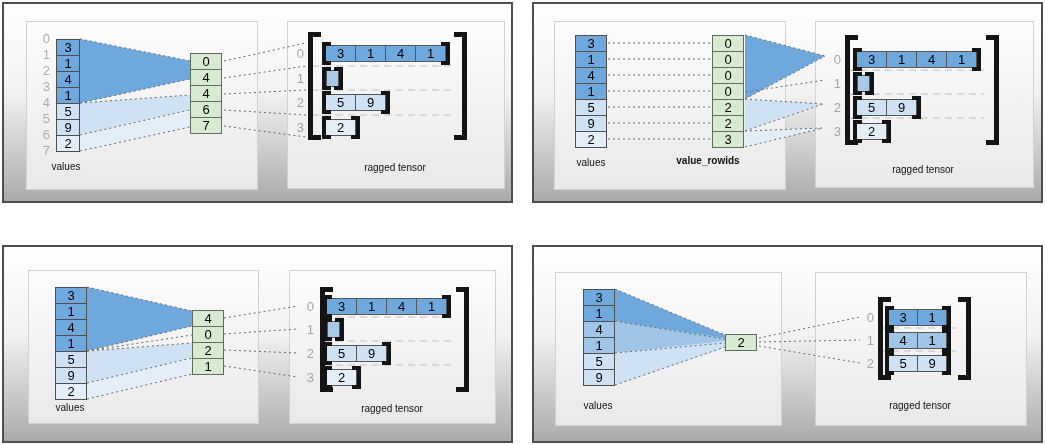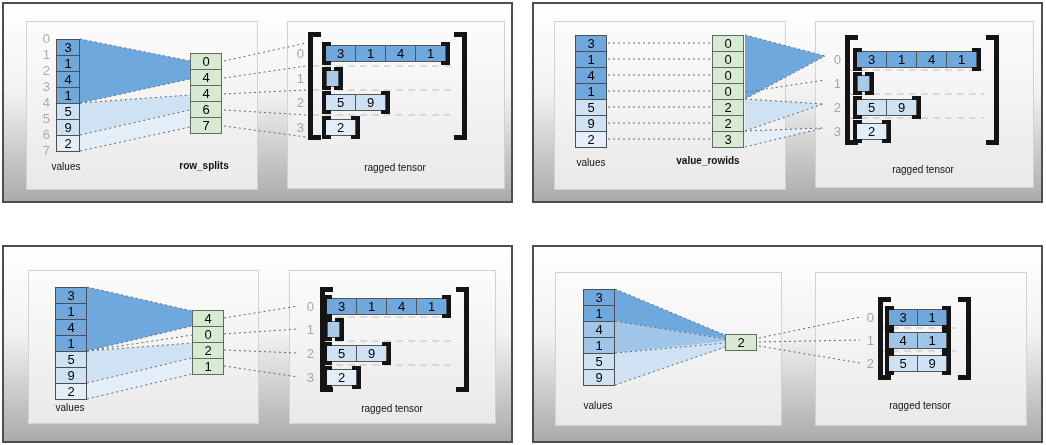--- a/index.html
+++ b/index.html
@@ -62,21 +62,20 @@
     <div class="cell c-pale">2</div>
   </div>
   <div class="vcol w32" style="left:186px;top:49px">
     <div class="cell c-green">0</div>
     <div class="cell c-green">4</div>
     <div class="cell c-green">4</div>
     <div class="cell c-green">6</div>
     <div class="cell c-green">7</div>
   </div>
   <div class="lbl" style="left:30px;top:157px;width:64px">values</div>
-  <div class="lbl b" style="left:138px;top:156px;width:124px">row_splits</div>
   <div class="obr l" style="left:304px;top:28px;height:108px"></div>
   <div class="obr r" style="left:450px;top:28px;height:108px"></div>
   <div class="rowlab" style="left:286px;top:41px">0</div>
   <div class="rowlab" style="left:286px;top:66px">1</div>
   <div class="rowlab" style="left:286px;top:90px">2</div>
   <div class="rowlab" style="left:286px;top:115px">3</div>
   <div class="trow" style="left:318px;top:38px">
     <span class="tb l"></span>
     <span class="tcell c-dark">3</span>
     <span class="tcell c-dark">1</span>

